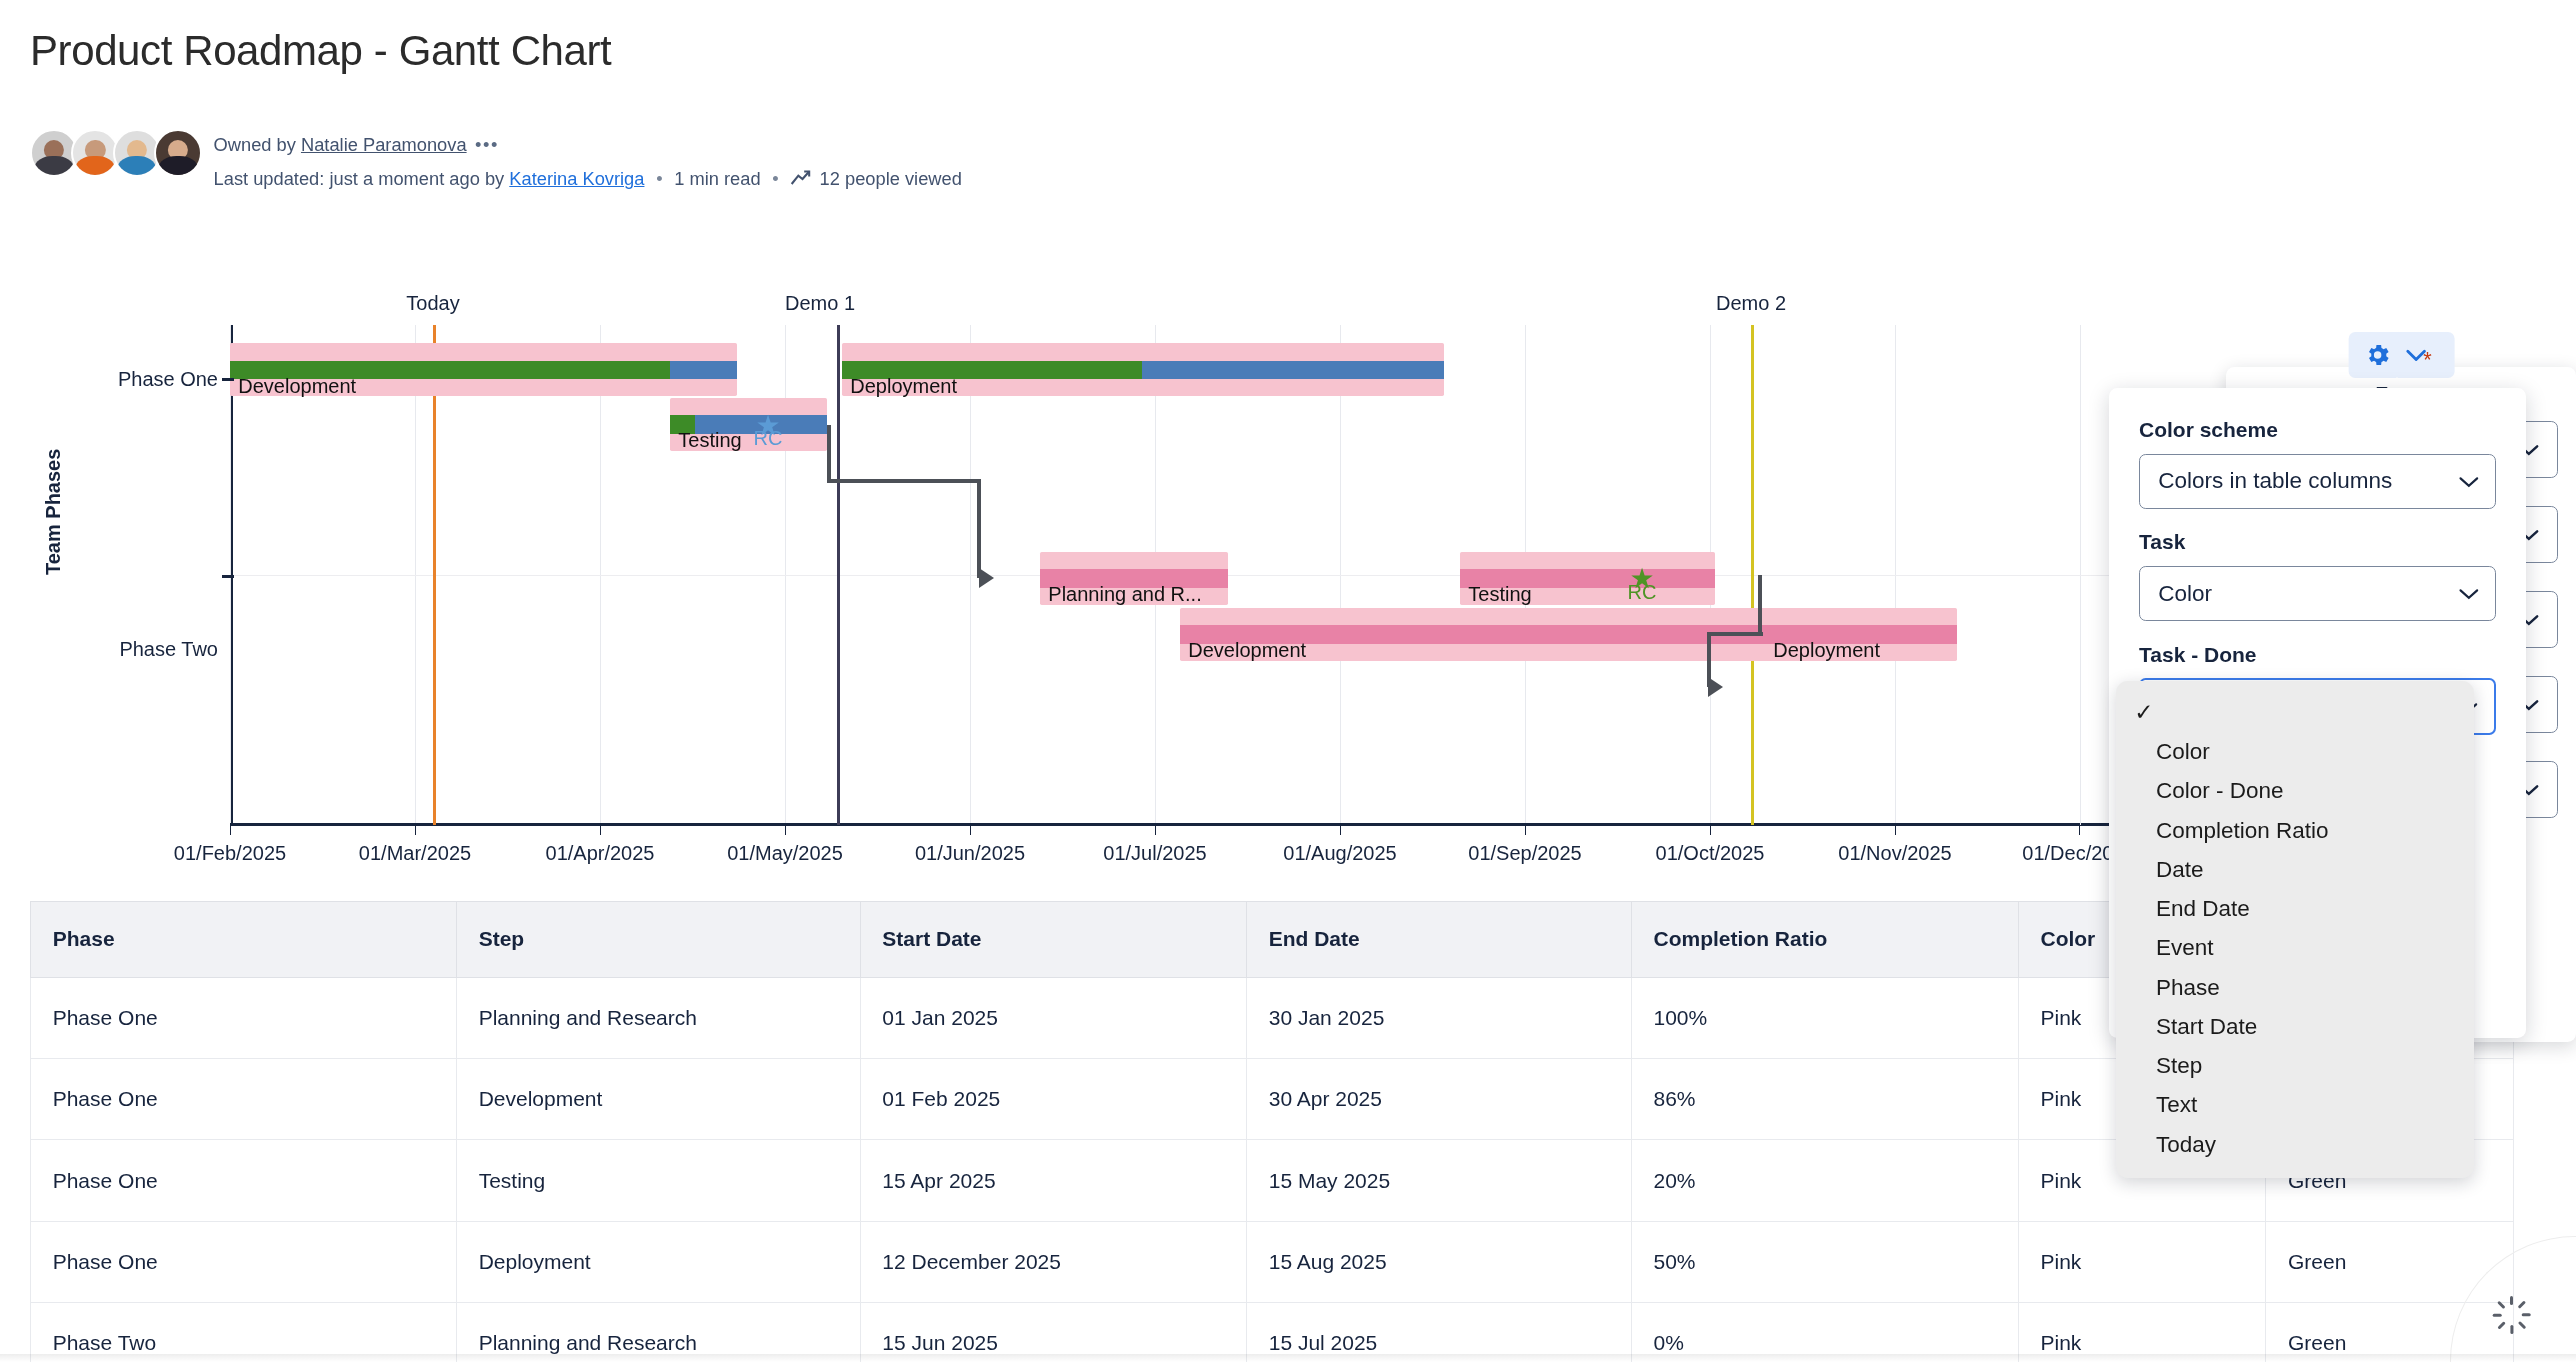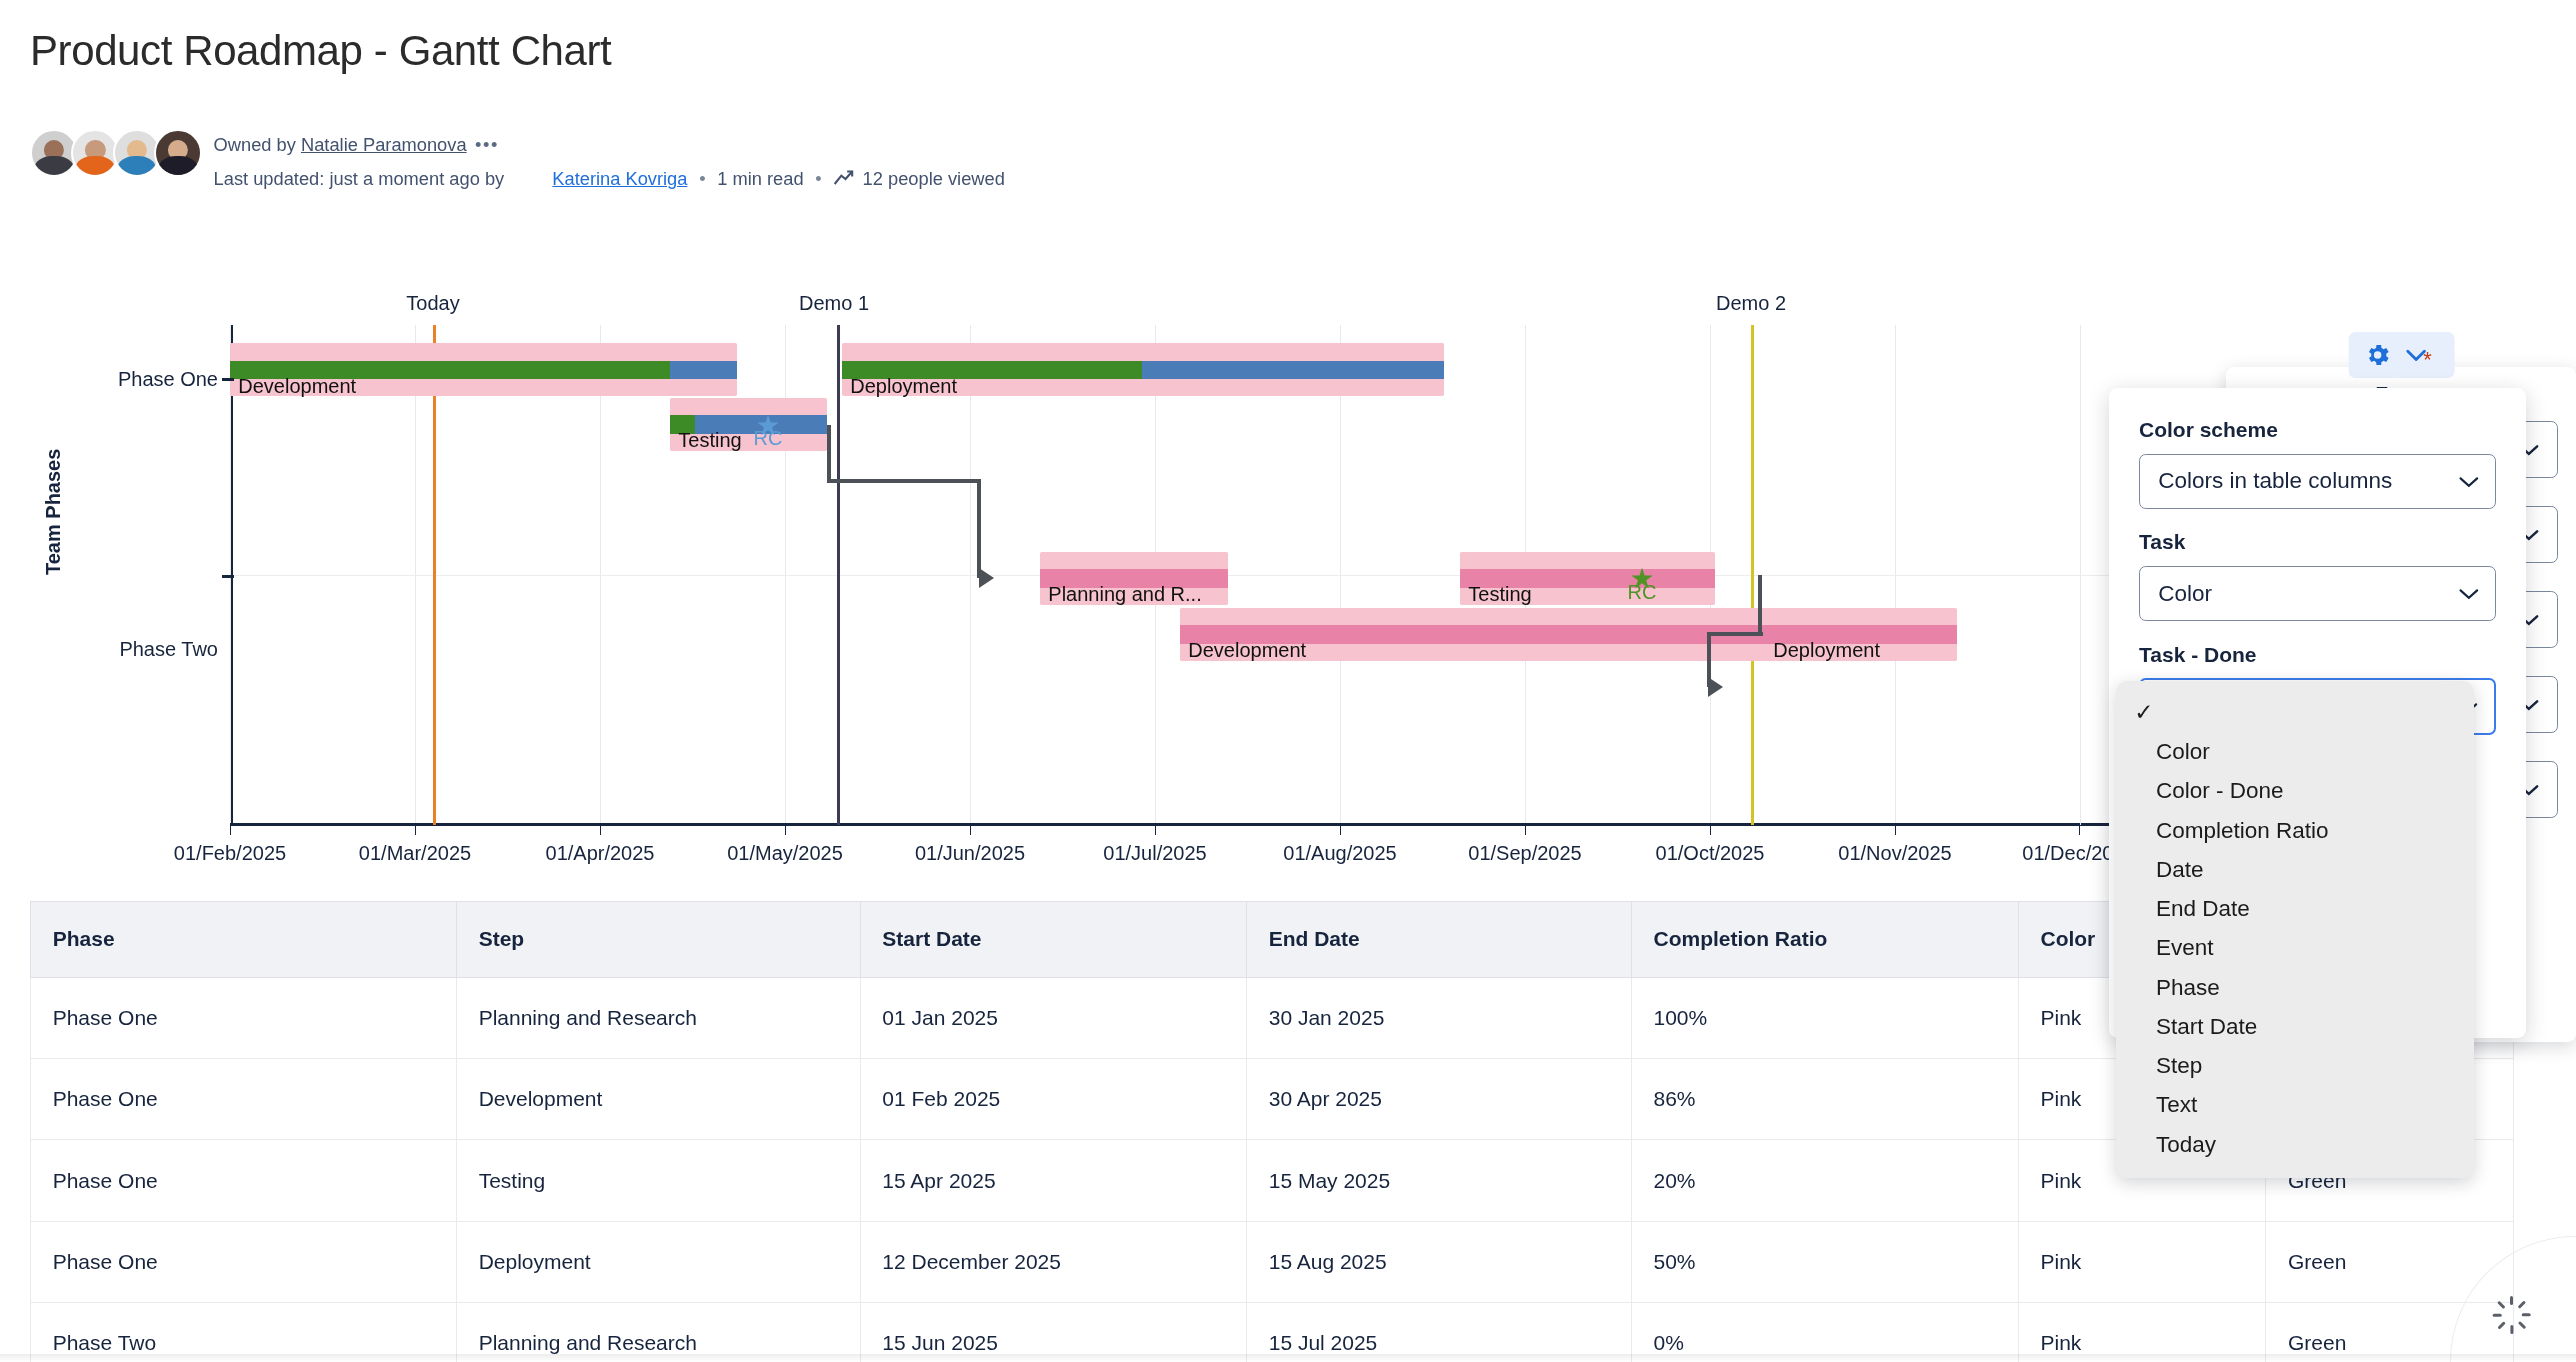--- a/index.html
+++ b/index.html
@@ -28,21 +28,21 @@
   .av .head{position:absolute;left:50%;top:20%;width:46%;height:46%;border-radius:50%;transform:translateX(-50%);}
   .av .body{position:absolute;left:50%;bottom:-14%;width:88%;height:58%;border-radius:46% 46% 0 0;transform:translateX(-50%);}
   .av1{background:#cfcfcf}.av1 .head{background:#9a7059}.av1 .body{background:#3b3b44}
   .av2{background:#e4e4e4}.av2 .head{background:#c79a7b}.av2 .body{background:#e2651b}
   .av3{background:#dedede}.av3 .head{background:#e3b98e}.av3 .body{background:#2c7fb8}
   .av4{background:#4a3a33}.av4 .head{background:#d6ab8c}.av4 .body{background:#1e1c28}
   .meta-lines{font-size:18.3px;line-height:28px;color:#42526e;padding-top:1.7px;}
   .meta-line{display:flex;align-items:center;white-space:nowrap;}
   .meta-line + .meta-line{margin-top:6.7px;}
   .lnk{color:#42526e;text-decoration:underline;}
-  .lnk-blue{color:#1f6fdb;text-decoration:underline;margin-left:43px;}
+  .lnk-blue{color:#1f6fdb;text-decoration:underline;}
   .dots{letter-spacing:1.7px;margin-left:8.3px;color:#5b6b84;font-size:18.3px;}
   .sep{margin:0 11.7px;color:#7a8699;}
   .trend{display:inline-block;margin-right:7.5px;}
 
   
   .gantt{position:absolute;left:0;top:250px;width:2499px;height:617px;}
   .plot{position:absolute;left:230px;top:75px;width:2016px;height:500px;}
   .axis-y-line{position:absolute;left:230px;top:75px;width:2.5px;height:500px;background:#17243d;}
   .axis-x-line{position:absolute;left:230px;top:573px;width:2019px;height:2.5px;background:#17243d;}
   .gridv{position:absolute;top:0;width:0.8px;height:500px;background:#e7e9ee;}
@@ -217,21 +217,21 @@
       <div class="gridv" style="left:1480px"></div>
       <div class="gridv" style="left:1665px"></div>
       <div class="gridv" style="left:1850px"></div>
 
       <div class="gridh" style="top:250px"></div>
 
       <div class="marker-line" style="left:203px;background:#e8822a"></div>
       <div class="marker-label" style="left:203px">Today</div>
 
       <div class="marker-line" style="left:607px;background:#3d3c57"></div>
-      <div class="marker-label" style="left:604px">Demo 1</div>
+      <div class="marker-label" style="left:590px">Demo 1</div>
 
       <div class="marker-line" style="left:1521px;background:#d4c322"></div>
       <div class="marker-label" style="left:1521px">Demo 2</div>
 
       <div class="bar" style="left:0px;top:18.3px;width:507px;height:53px">
         <div class="bg" style="background:#f7c3cf"></div>
         <div class="prog" style="width:440px;background:#3d8b27"></div>
         <div class="prog2" style="left:440px;width:67px;background:#4a7cb8"></div>
         <div class="lab">Development</div>
       </div>

